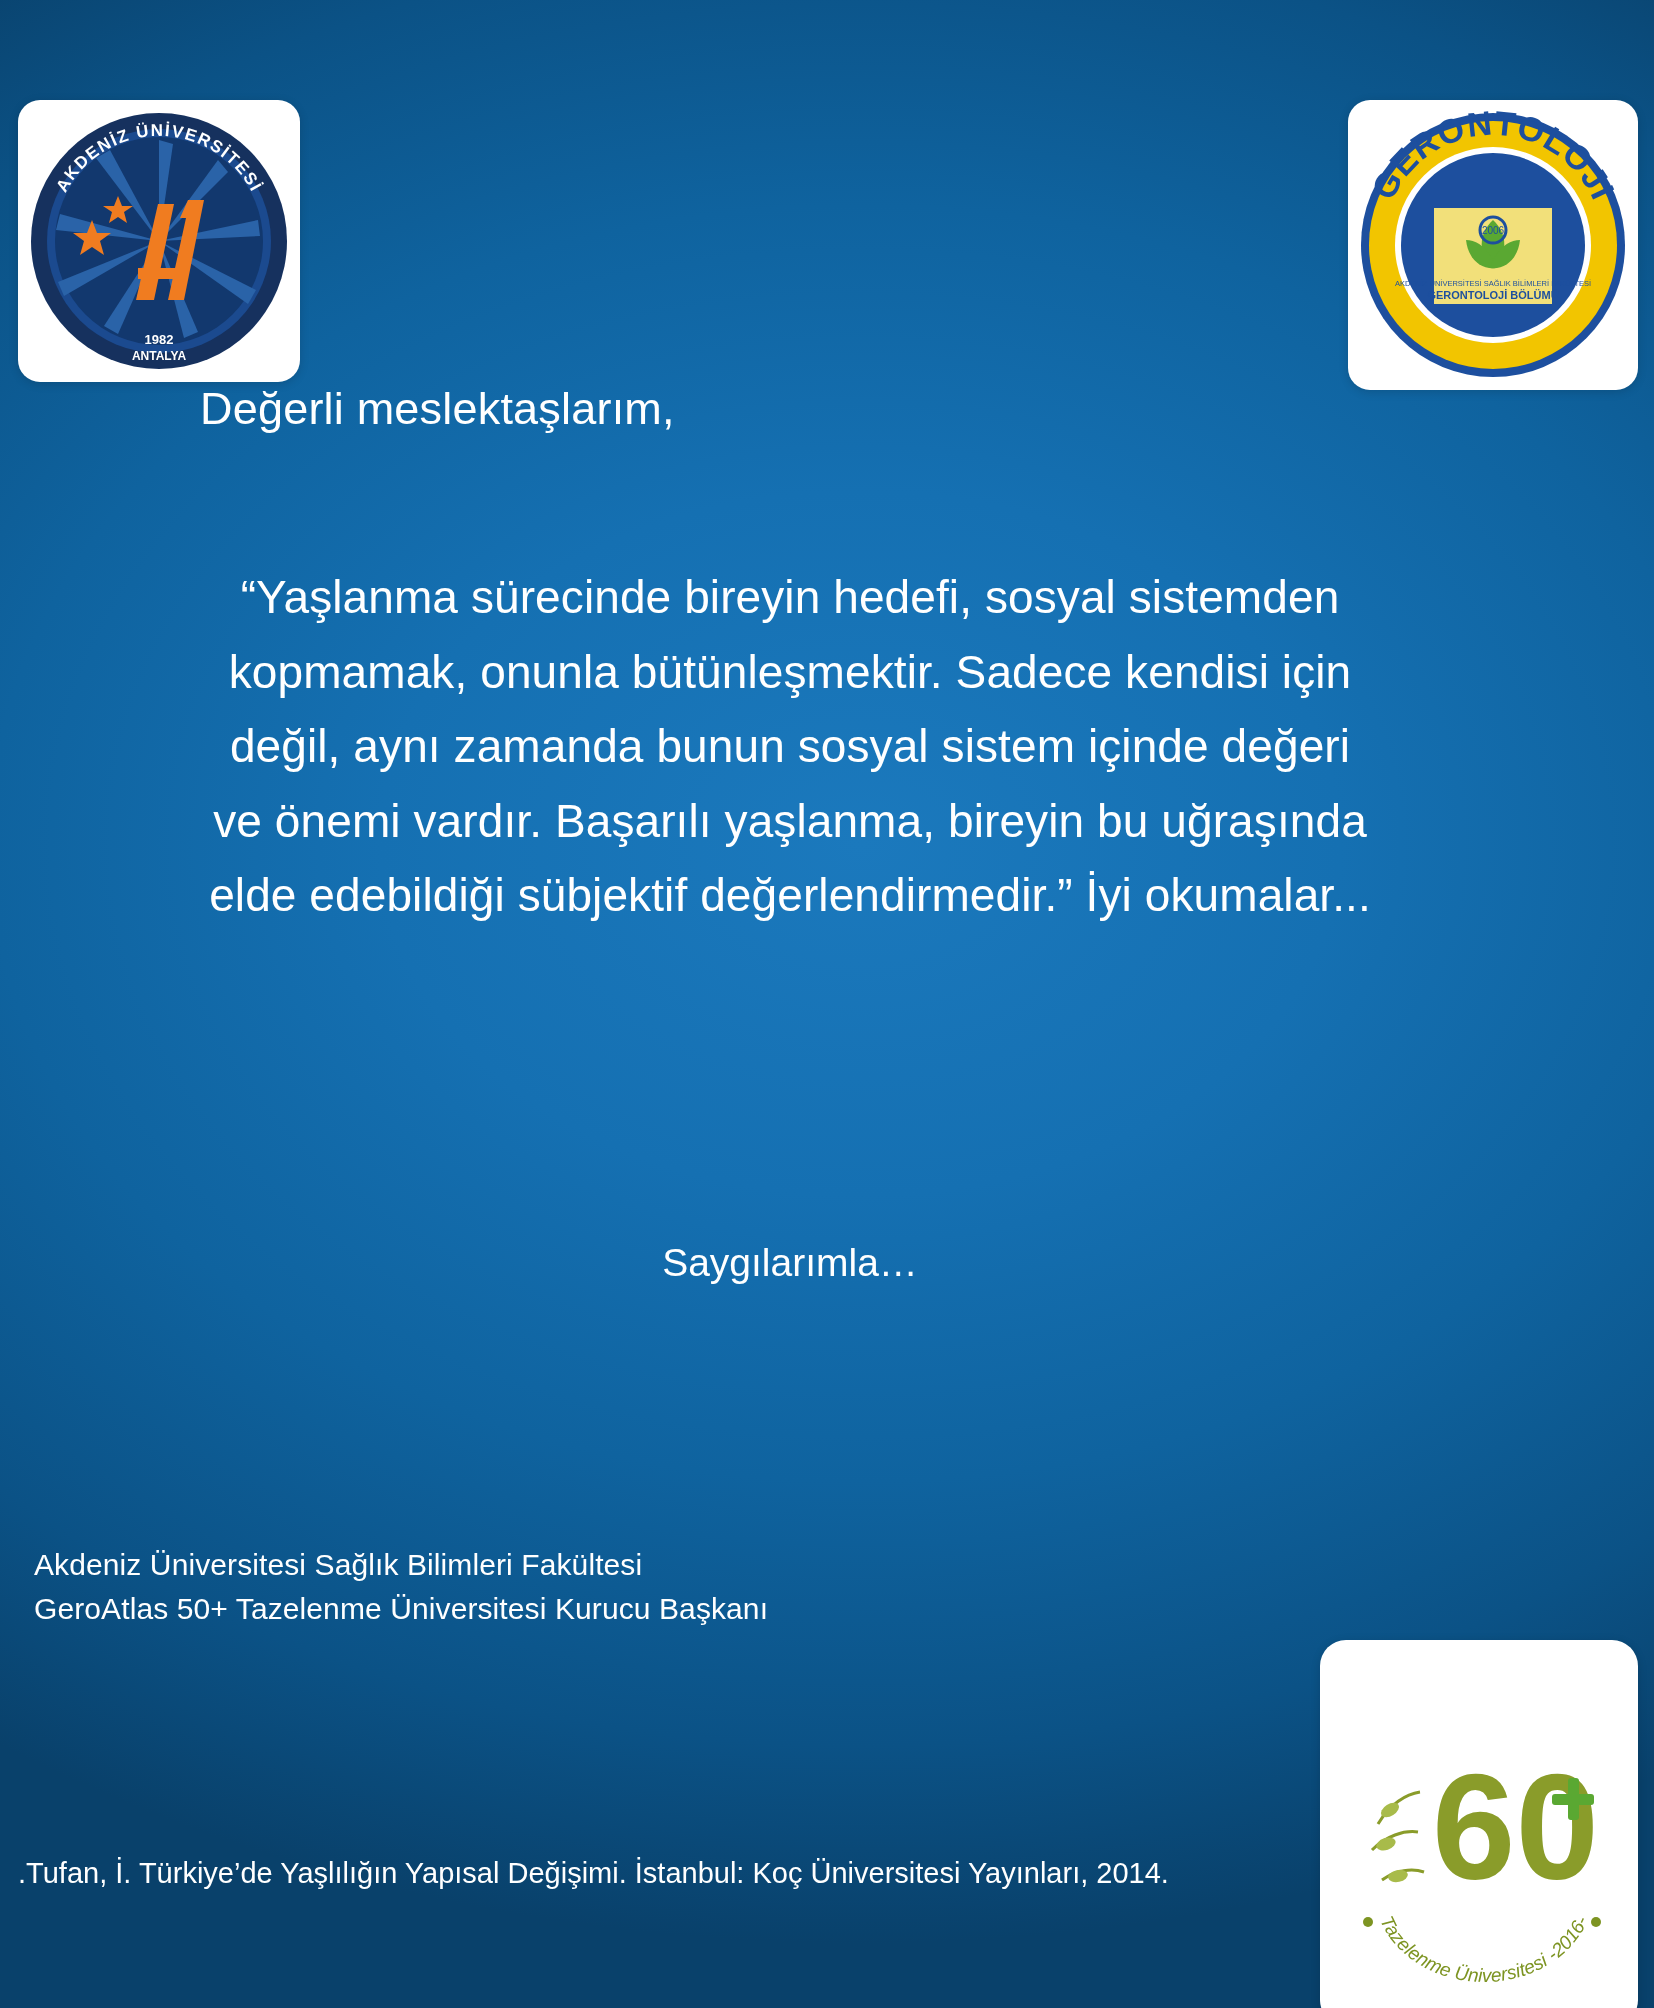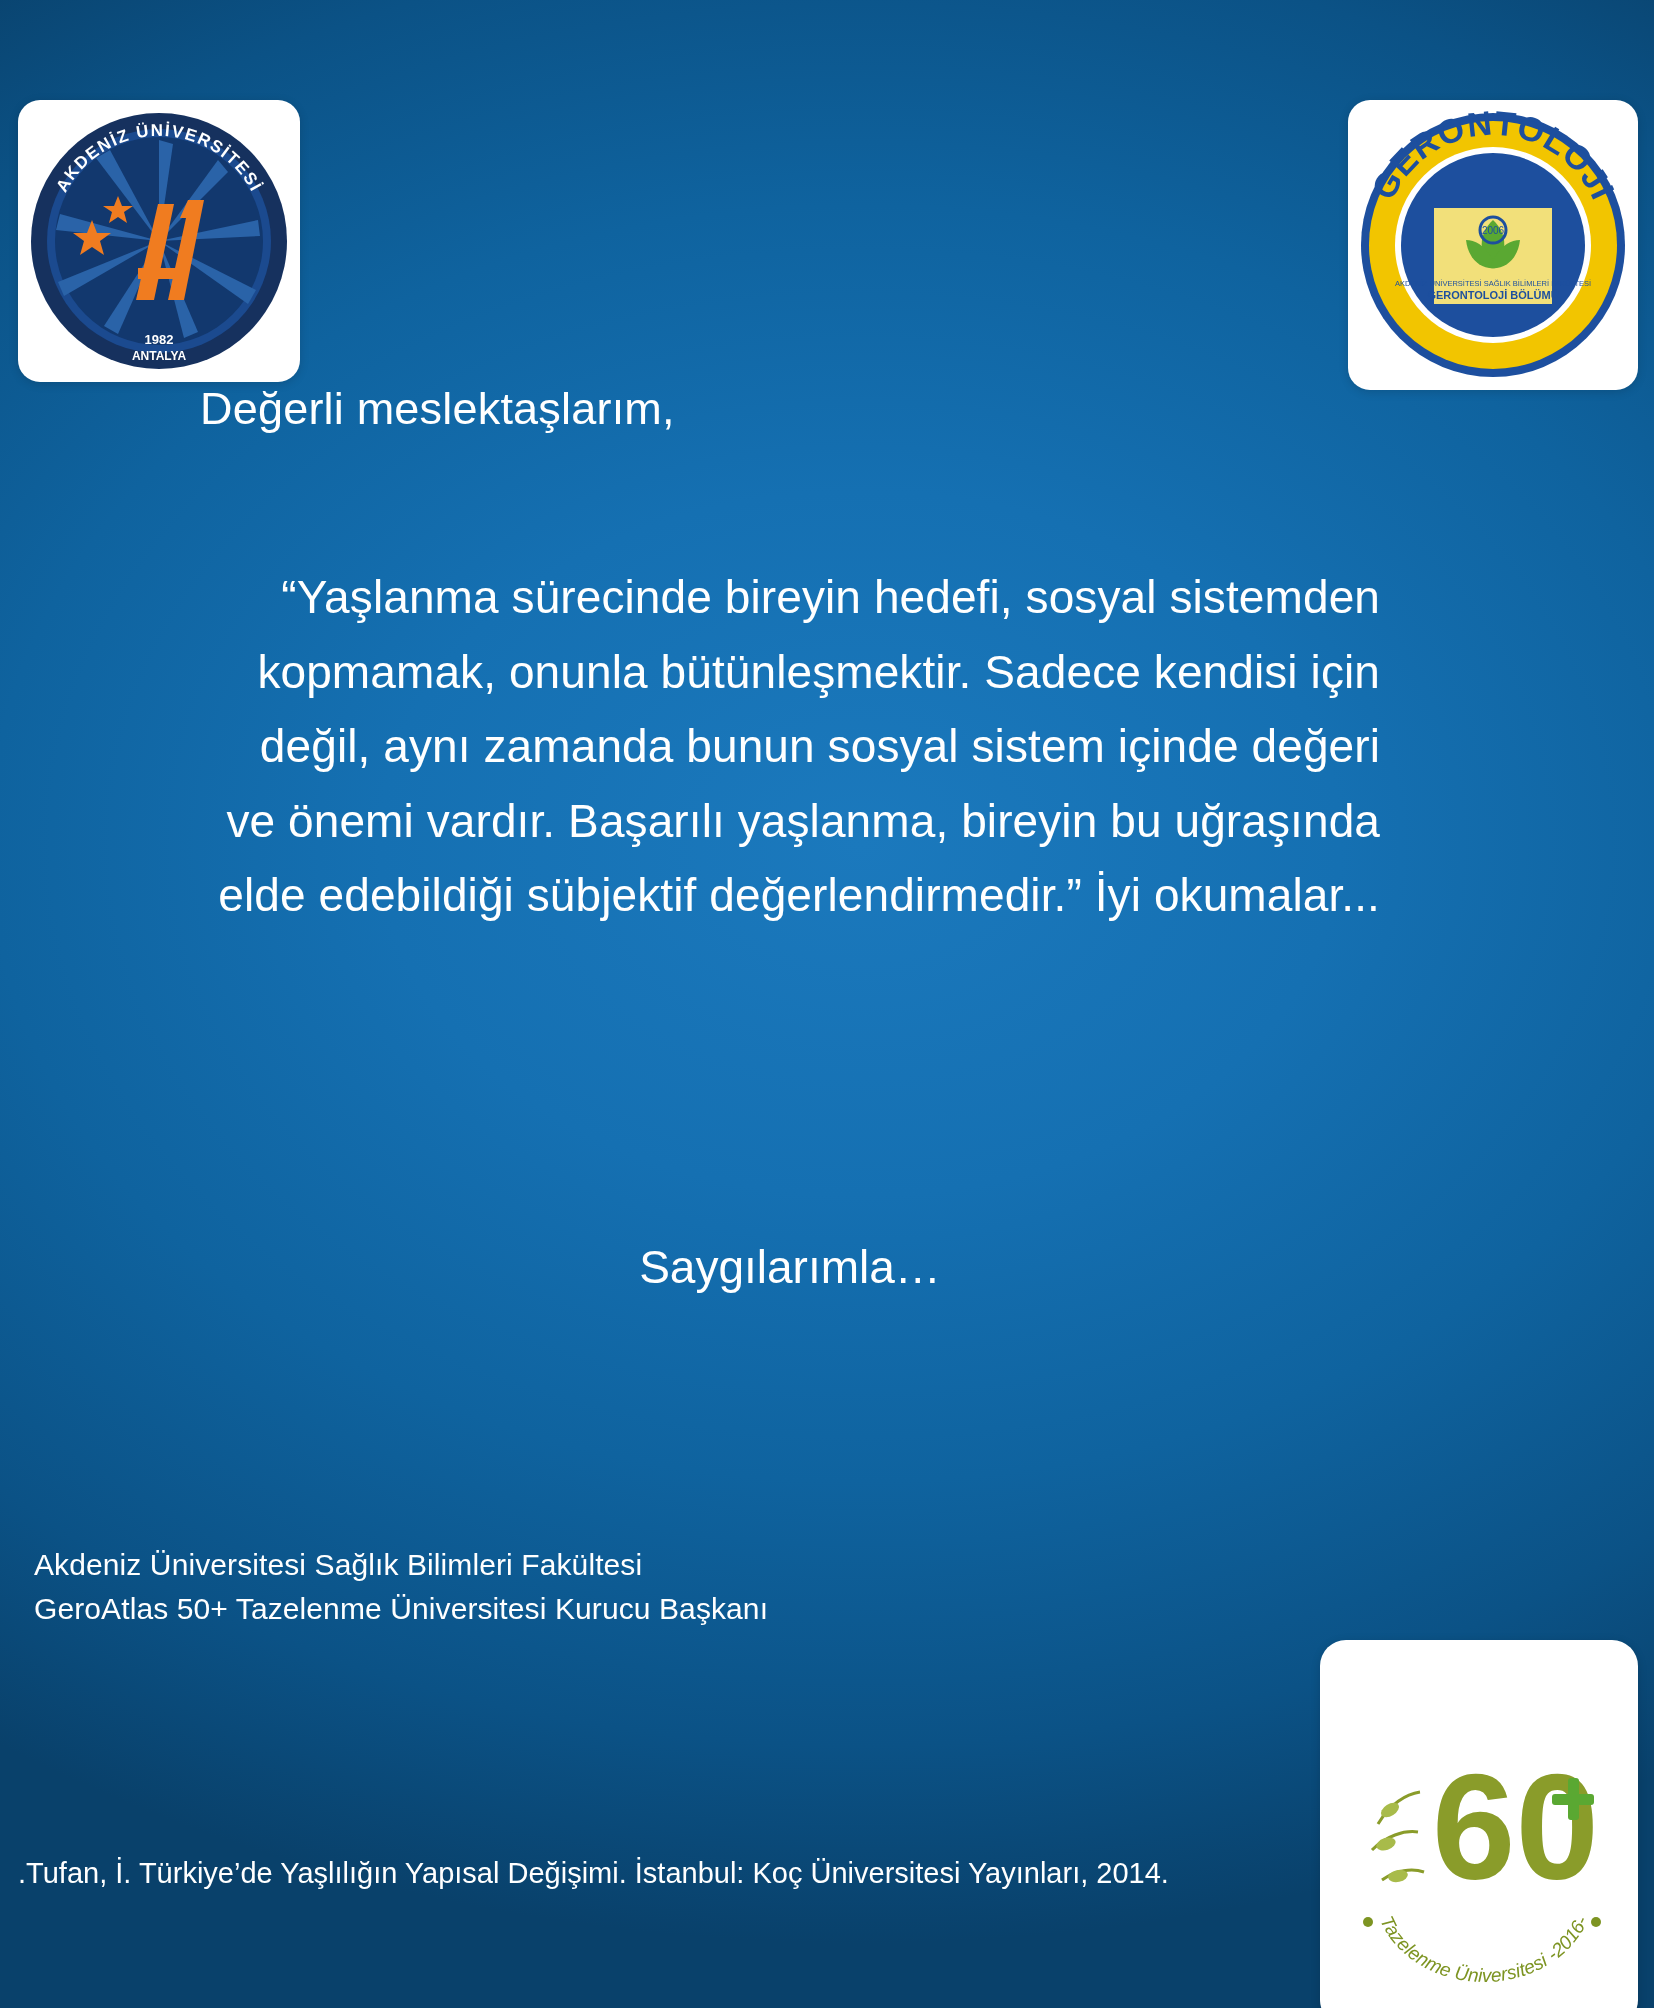--- a/index.html
+++ b/index.html
@@ -67,35 +67,35 @@
     font-size: 45px;
     line-height: 1.2;
     letter-spacing: 0.2px;
   }
 
   .quote {
     position: absolute;
     left: 200px;
     top: 560px;
     width: 1180px;
-    text-align: right;
+    text-align: center;
     color: #ffffff;
     font-size: 46px;
     line-height: 1.62;
     letter-spacing: 0.1px;
   }
 
   .regards {
     position: absolute;
     left: 200px;
     top: 1240px;
     width: 1180px;
     text-align: center;
     color: #ffffff;
-    font-size: 46px;
+    font-size: 39px;
     line-height: 1.2;
   }
 
   
   .signature {
     position: absolute;
     left: 34px;
     top: 1543px;
     width: 1300px;
     color: #ffffff;

